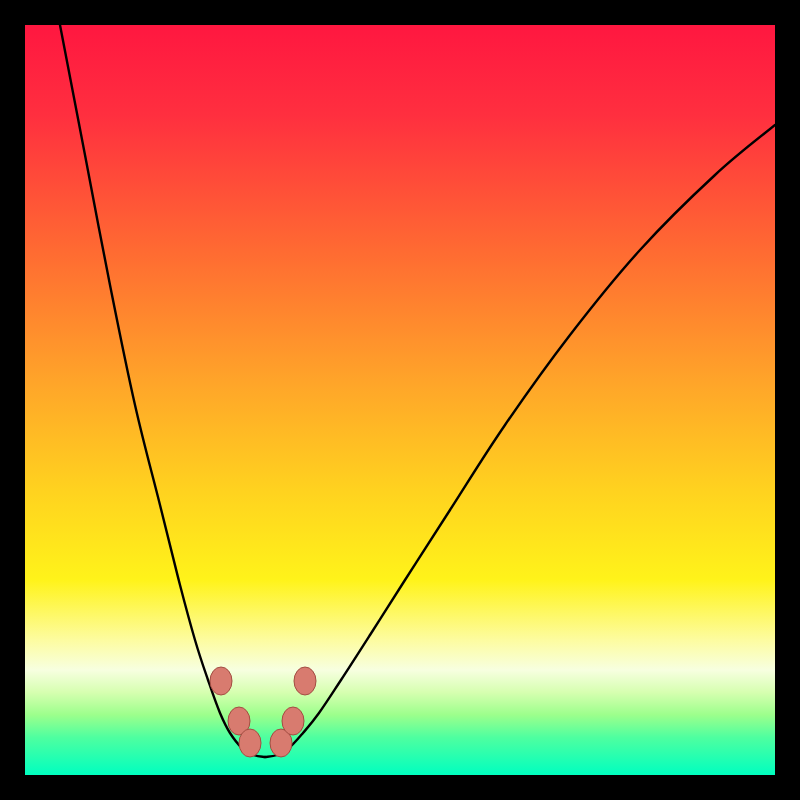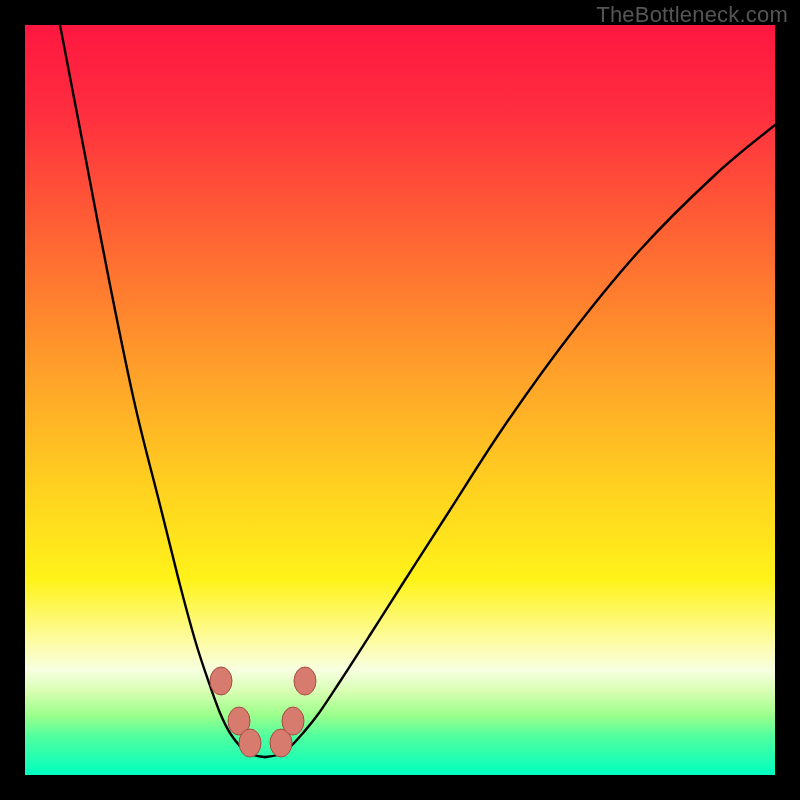--- a/index.html
+++ b/index.html
@@ -85,14 +85,13 @@
           <ellipse cx="214" cy="696" rx="11" ry="14" fill="#d87b6f" stroke="#a24d42" stroke-width="1"></ellipse>
           <ellipse cx="225" cy="718" rx="11" ry="14" fill="#d87b6f" stroke="#a24d42" stroke-width="1"></ellipse>
           <ellipse cx="256" cy="718" rx="11" ry="14" fill="#d87b6f" stroke="#a24d42" stroke-width="1"></ellipse>
           <ellipse cx="268" cy="696" rx="11" ry="14" fill="#d87b6f" stroke="#a24d42" stroke-width="1"></ellipse>
           <ellipse cx="280" cy="656" rx="11" ry="14" fill="#d87b6f" stroke="#a24d42" stroke-width="1"></ellipse>
         </g>
     </svg>
 
   </div>
 
-  <div class="watermark">TheBottleneck.com</div>
 </div>
 
 </body></html>

